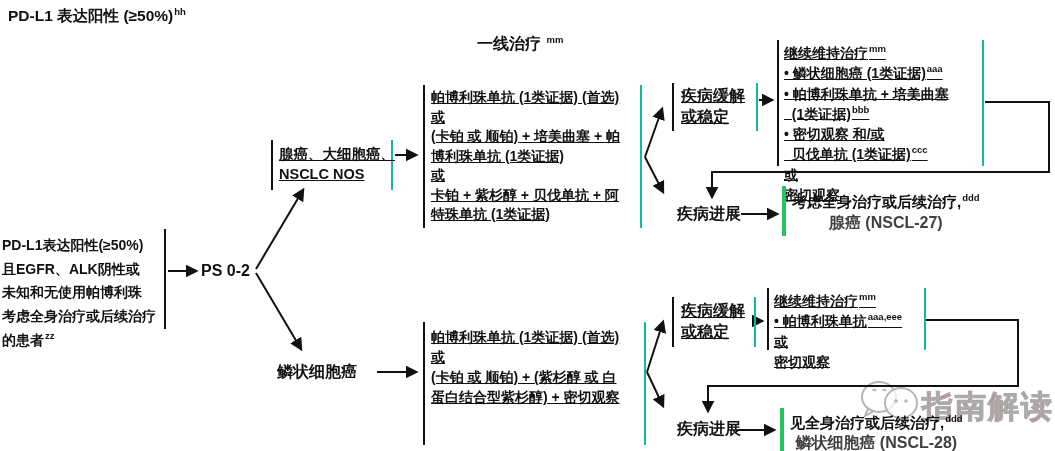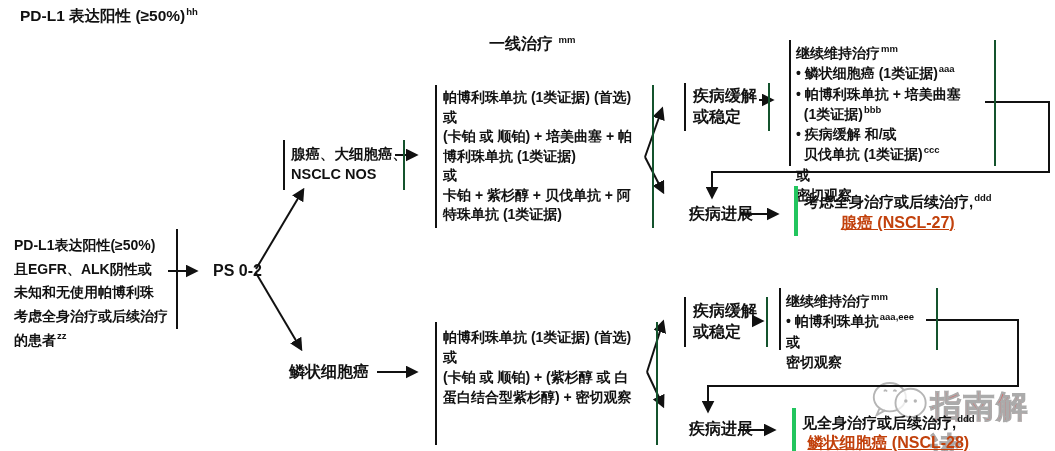--- a/index.html
+++ b/index.html
@@ -1,28 +1,28 @@
 <!DOCTYPE html>
 <html><head>
 <meta charset="utf-8">
 <style>
   html,body{margin:0;padding:0;background:#fff;}
   .canvas{
     position:relative;width:1055px;height:451px;background:#ffffff;
     font-family:"Liberation Sans","DejaVu Sans",sans-serif;
     font-weight:bold;color:#111;overflow:hidden;
   }
-  .abs{position:absolute;box-sizing:border-box;z-index:2;margin-left:12px;}
+  .abs{position:absolute;box-sizing:border-box;z-index:2;}
   #arrow-layer{position:absolute;left:0;top:0;z-index:2;}
-  .bars-both{border-left:2px solid #111;border-right:2px solid #14532d;}
+  .bars-both{border-left:2px solid #111;border-right:2px solid #14b8a6;text-decoration:underline;}
   .bar-right{border-right:2px solid #111;}
   .bar-left{border-left:4px solid #22c55e;text-align:center;}
   sup{font-size:9.5px;font-weight:bold;margin-left:1px;}
   .ln{white-space:nowrap;}
-  .link{color:#c2410c;text-decoration:underline;cursor:pointer;}
+  .link{color:#404040;cursor:pointer;}
 
   #title{left:8px;top:6px;font-size:15.5px;}
   #first-line-label{left:477px;top:34px;font-size:16px;}
   #patient-box{left:2px;top:229px;width:164px;height:100px;padding:2px 12px 0 0;font-size:14px;line-height:19px;}
   #ps-label{left:201px;top:262px;font-size:16px;text-align:center;}
   #adeno-label{left:271px;top:140px;width:122px;height:50px;padding:4px 0 0 6px;font-size:14.5px;line-height:20px;}
   #squamous-label{left:277px;top:362px;font-size:16px;}
   #box1{left:423px;top:85px;width:219px;height:143px;padding:3px 0 0 6px;font-size:14px;line-height:19.5px;}
   #relief-u{left:672px;top:83px;width:86px;height:48px;padding:2px 0 0 7px;font-size:16px;line-height:21px;}
   #maint-u{left:777px;top:40px;width:207px;height:126px;padding:1px 0 0 5px;font-size:14px;line-height:15.6px;}
@@ -117,21 +117,21 @@
     <div class="ln">疾病缓解</div>
     <div class="ln">或稳定</div>
   </div>
   <div id="prog-u" class="abs">疾病进展</div>
 
   <div id="maint-u" class="abs bars-both">
     <div class="ln"><span>继续维持治疗</span><sup>mm</sup></div>
     <div class="ln"><span>• 鳞状细胞癌 (1类证据)</span><sup>aaa</sup></div>
     <div class="ln"><span>• 帕博利珠单抗 + 培美曲塞</span><sup></sup></div>
     <div class="ln"><span>&nbsp;&nbsp;(1类证据)</span><sup>bbb</sup></div>
-    <div class="ln"><span>• 疾病缓解 和/或</span><sup></sup></div>
+    <div class="ln"><span>• 密切观察 和/或</span><sup></sup></div>
     <div class="ln"><span>&nbsp;&nbsp;贝伐单抗 (1类证据)</span><sup>ccc</sup></div>
     <div class="ln"><span>或</span><sup></sup></div>
     <div class="ln"><span>密切观察</span><sup></sup></div>
   </div>
 
   <div id="considered-box" class="abs bar-left">
     <div class="ln"><span>考虑全身治疗或后续治疗,</span><sup>ddd</sup></div>
     <div class="ln"><span class="link">腺癌 (NSCL-27)</span></div>
   </div>
 

